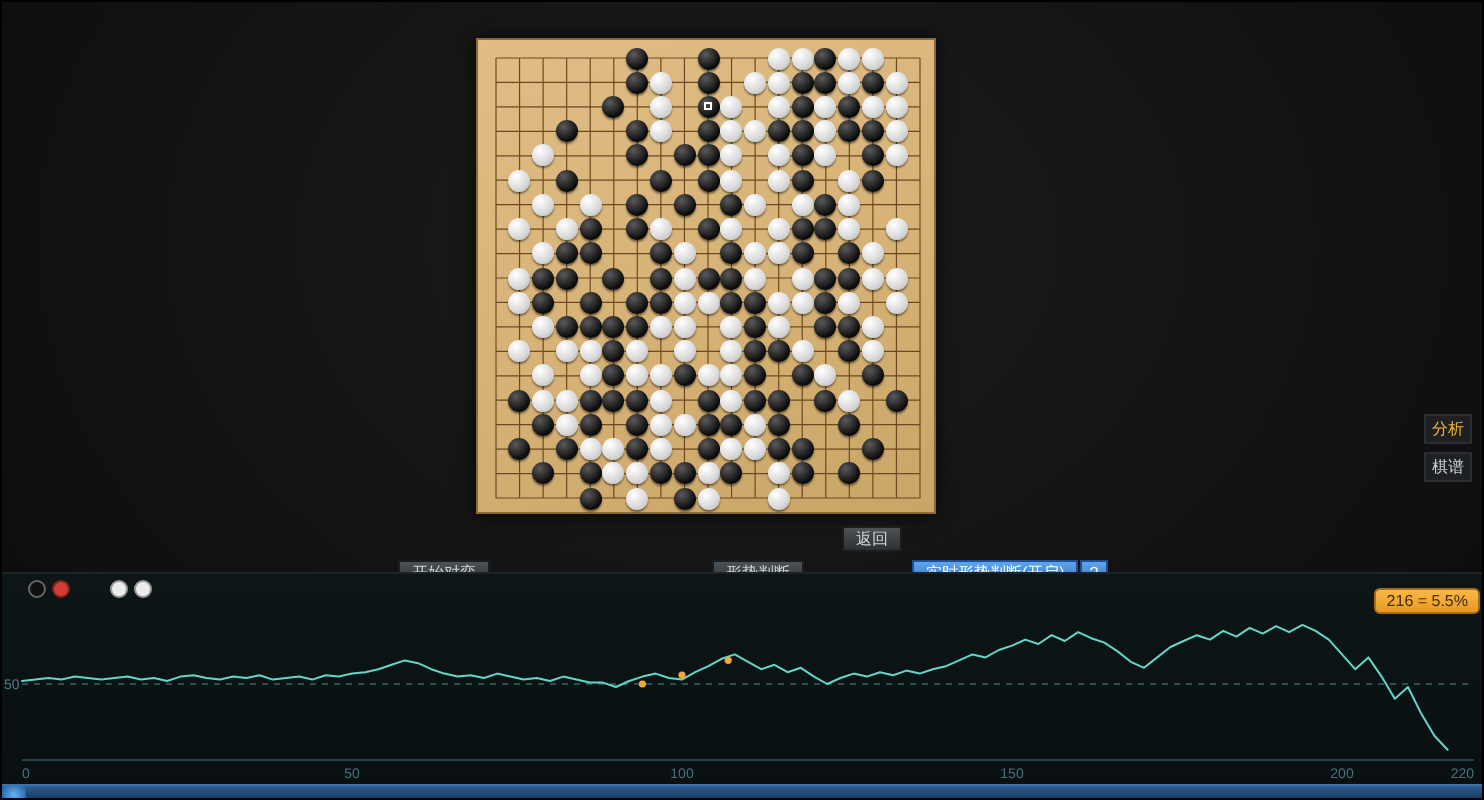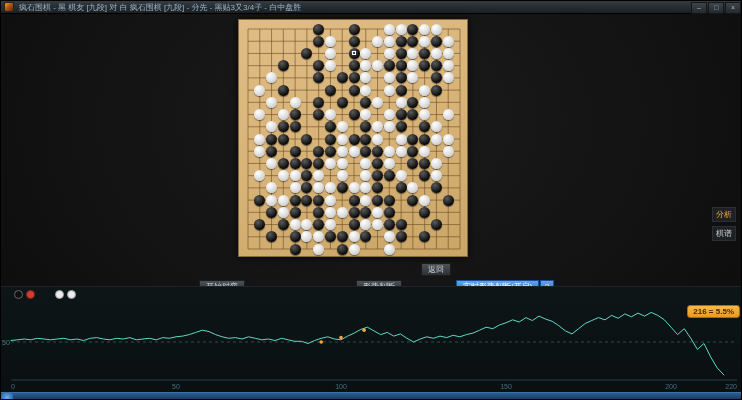--- a/index.html
+++ b/index.html
@@ -56,43 +56,34 @@
   .tool-btn { font-size:8px; padding:1px 3px; background:rgba(40,44,48,.6); border:1px solid #2a2f33; }
   .tool-btn.t1 { color:#f0b23c; }
   .tool-btn.t2 { color:#c8ced2; }
   
   .chart-panel { position:absolute; left:0; top:285px; width:742px; height:107px;
     background:linear-gradient(#0d1517,#0a1012); border-top:1px solid #1d2326; }
   .legend { position:absolute; left:13px; top:3px; display:flex; gap:3px; align-items:center; }
   .legend .dot { width:9px; height:9px; border-radius:50%; border:1px solid #555; box-sizing:border-box; }
   .legend .gap { width:14px; }
   .chart-svg { position:absolute; left:0; top:4px; }
-  .tooltip { position:absolute; right:3px; top:18px; background:linear-gradient(#f8b84a,#e89a22);
-    color:#4a2c00; font-size:8px; font-weight:bold; padding:1px 5px; border-radius:3px;
+  .tooltip { position:absolute; right:3px; top:7px; background:linear-gradient(#f8b84a,#e89a22);
+    color:#4a2c00; font-size:8px; font-weight:normal; padding:1px 5px; border-radius:3px;
     border:1px solid #a86c10; }
   
   .taskbar { position:absolute; left:0; top:391px; width:742px; height:9px;
     background:linear-gradient(#2c5e92,#102c4c); border-top:1px solid #3d72a8; z-index:5; }
   .start-btn { position:absolute; left:0; top:0; width:12px; height:9px;
     background:radial-gradient(circle at 50% 50%, #66b2f0, #1d5a9e); }
 </style>
 </head>
 <body>
 
 <div class="window">
 
-  <div class="titlebar">
-    <span class="app-icon"></span>
-    <span class="title-text">疯石围棋 - 黑 棋友 [九段] 对 白 疯石围棋 [九段] - 分先 - 黑贴3又3/4子 - 白中盘胜</span>
-    <span class="winbtns">
-      <span class="winbtn">–</span>
-      <span class="winbtn">□</span>
-      <span class="winbtn">×</span>
-    </span>
-  </div>
 
   <div class="board" id="board">
     <svg id="board-grid" width="230" height="238">
         <line x1="9" y1="9" x2="221" y2="9" stroke="#6b4a22" stroke-width="0.6"></line>
         <line x1="9" y1="9" x2="9" y2="229" stroke="#6b4a22" stroke-width="0.6"></line>
         <line x1="9" y1="21.22222222222222" x2="221" y2="21.22222222222222" stroke="#6b4a22" stroke-width="0.6"></line>
         <line x1="20.77777777777778" y1="9" x2="20.77777777777778" y2="229" stroke="#6b4a22" stroke-width="0.6"></line>
         <line x1="9" y1="33.44444444444444" x2="221" y2="33.44444444444444" stroke="#6b4a22" stroke-width="0.6"></line>
         <line x1="32.55555555555556" y1="9" x2="32.55555555555556" y2="229" stroke="#6b4a22" stroke-width="0.6"></line>
         <line x1="9" y1="45.666666666666664" x2="221" y2="45.666666666666664" stroke="#6b4a22" stroke-width="0.6"></line>

